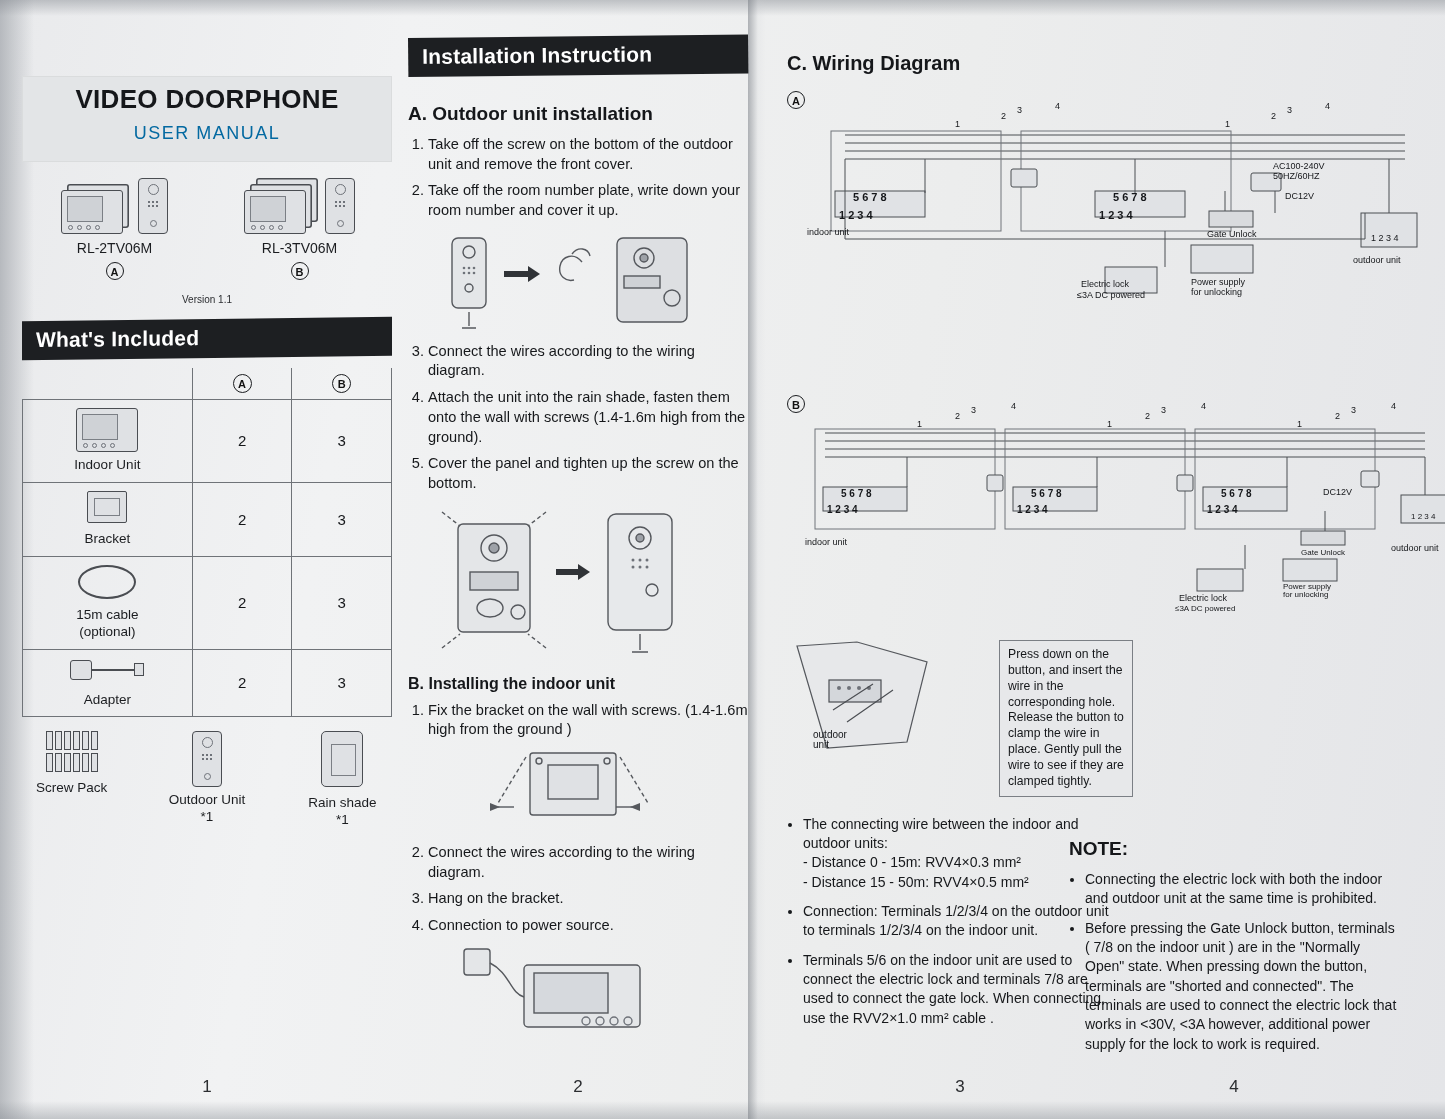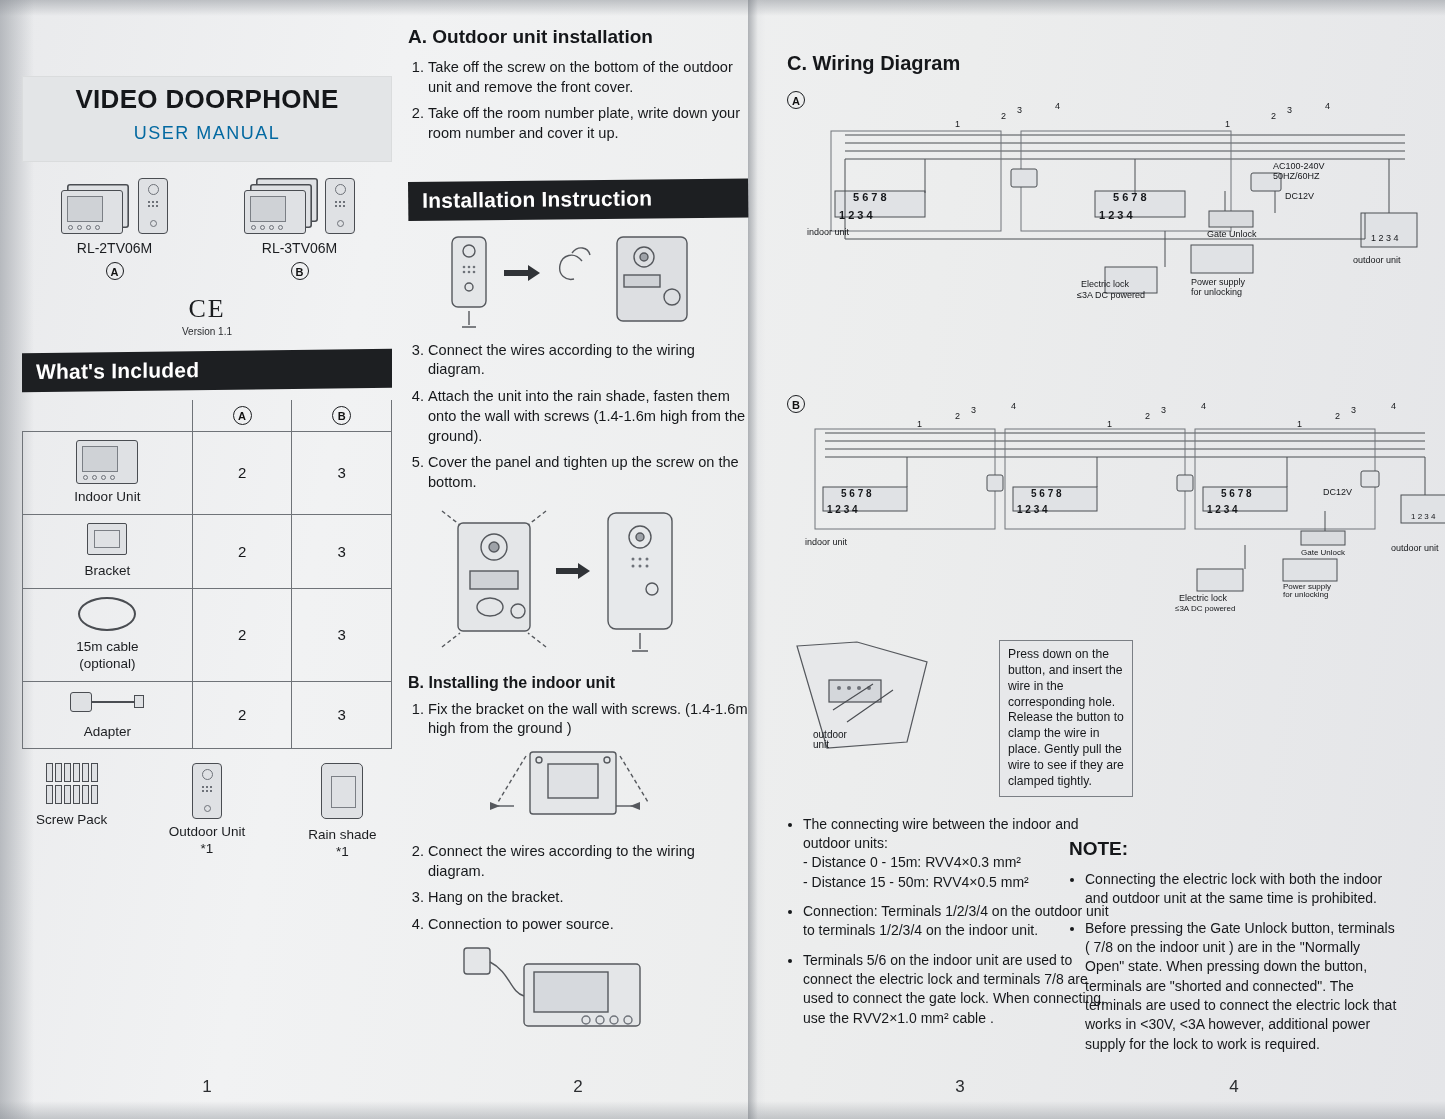--- a/index.html
+++ b/index.html
@@ -198,21 +198,20 @@
                 <i></i>
               </span></span>
           <span class="door" style="margin-left:14px;"><span class="cam"></span><span class="grid"></span><span class="bell"></span></span>
         </div>
         <div class="model-label">RL-3TV06M</div>
         <div class="badge">B</div>
       </div>
     </div>
 
     <div class="ce-wrap">
-      <div class="ce">CE</div>
       <div class="ver">Version 1.1</div>
     </div>
 
     <div style="margin-top:14px;">
       <div class="banner banner-wide">What's Included</div>
 
       <table class="kit">
         <tbody>
             <tr>
           <td style="border:none"></td>
@@ -292,30 +291,30 @@
           <div class="item-label" style="white-space:pre-line">Rain shade
 *1</div>
         </div>
       </div>
     </div>
 
     <div class="pgnum">1</div>
   </div>
 
   <div class="col" id="col2">
+    <div style="margin-top:38px;">
+      <div class="banner banner-wide rot">Installation Instruction</div>
+    </div>
+
     <div style="margin-top:26px;">
       <h2 class="sec">A. Outdoor unit installation</h2>
       <ol class="steps">
         <li>Take off the screw on the bottom of the outdoor unit and remove the front cover.</li>
         <li>Take off the room number plate, write down your room number and cover it up.</li>
       </ol>
-    </div>
-
-    <div style="margin-top:38px;">
-      <div class="banner banner-wide rot">Installation Instruction</div>
     </div>
 
     <div class="fig" style="margin:6px 0 4px 24px;">
       <svg width="300" height="110" viewBox="0 0 300 110">
         <g fill="none" stroke="#55585d" stroke-width="1.4">
           <rect x="20" y="10" width="34" height="70" rx="6" fill="#e4e6e8"></rect>
           <circle cx="37" cy="24" r="6"></circle>
           <g fill="#6e7279" stroke="none">
             <circle cx="32" cy="40" r="1.3"></circle>
               <circle cx="37" cy="40" r="1.3"></circle>

